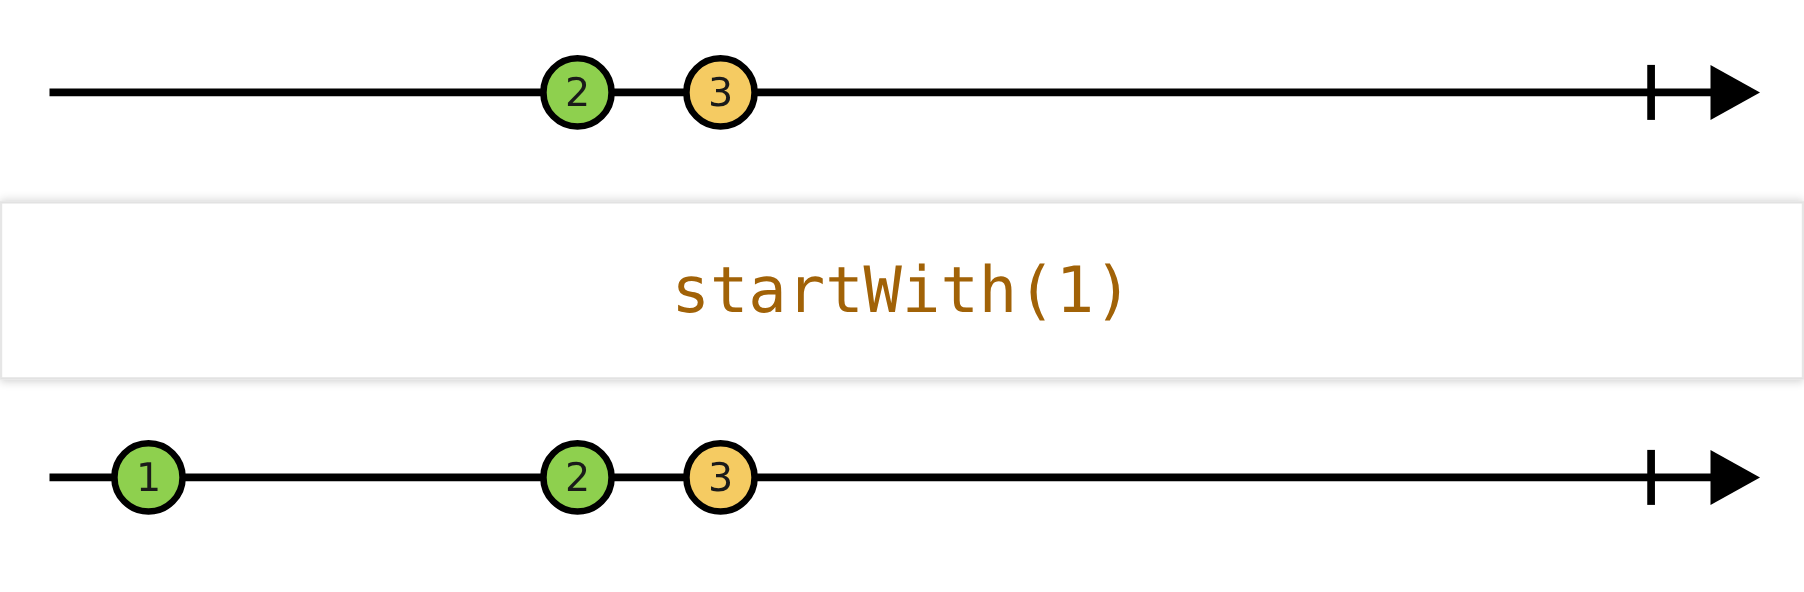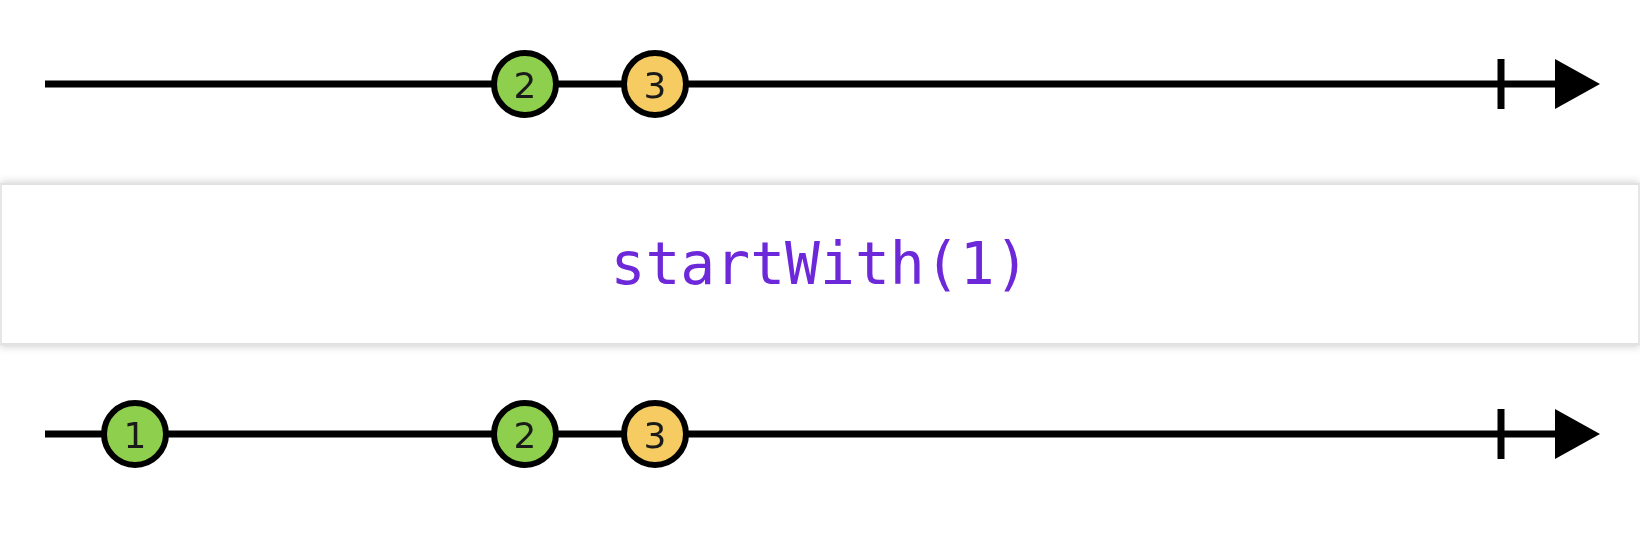--- a/index.html
+++ b/index.html
@@ -53,21 +53,21 @@
     box-shadow: 0 3px 7px rgba(0,0,0,0.13), 0 -3px 7px rgba(0,0,0,0.10);
     display: flex;
     align-items: center;
     justify-content: center;
     z-index: 5;
   }
   .operator-label {
     font-family: "DejaVu Sans Mono", "Liberation Mono", monospace;
     font-size: 58px;
     font-weight: 400;
-    color: #6d28d9;
+    color: #a16207;
     letter-spacing: 0px;
     line-height: 1;
     white-space: pre;
     user-select: none;
   }
 </style>
 </head>
 <body>
 
 <div class="marble-diagram">

